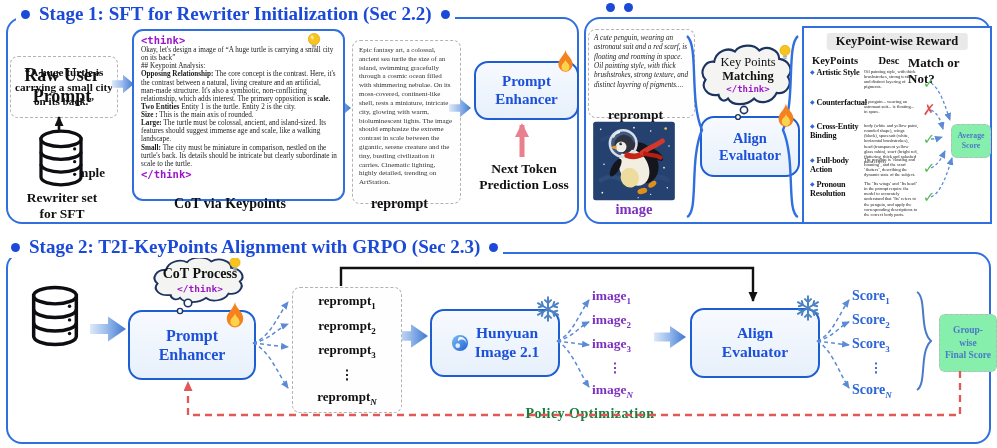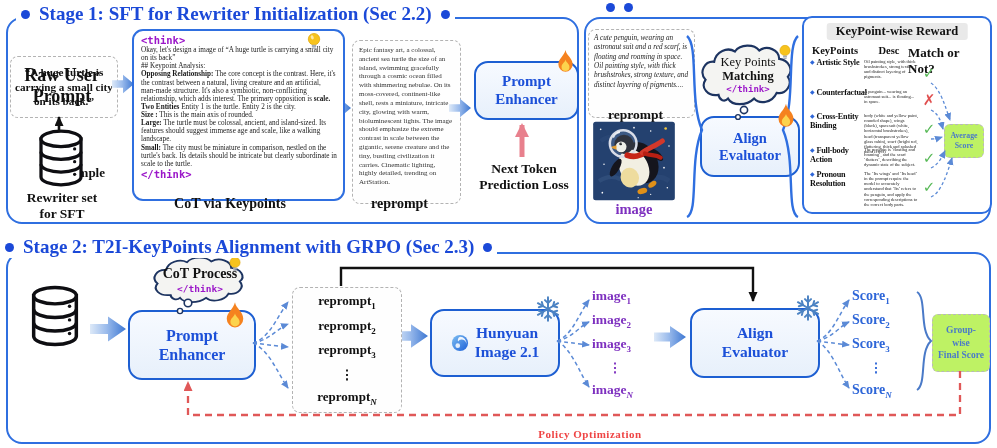--- a/index.html
+++ b/index.html
@@ -35,43 +35,43 @@
   .kp-name{width:54px;font-weight:bold;font-size:8.2px;line-height:1.12;letter-spacing:-0.2px;}
   .dia{color:#2e66d8;font-size:6px;margin-right:2px;vertical-align:1px;}
   .kp-desc{width:54px;font-size:4.5px;line-height:1.14;color:#222;padding-top:1px;}
   .kp-mark{width:22px;text-align:center;font-family:"DejaVu Sans",sans-serif;font-weight:bold;font-size:15px;
            align-self:center;}
   .kp-mark[data-state="match"]{color:#58b957;}
   .kp-mark[data-state="mismatch"]{color:#e04f4f;}
   .flame,.bulb,.snow,.logo{position:absolute;z-index:5;line-height:0;}
   .purple{color:#7d2fbf;}
   .scoreblue{color:#2e66d8;}
-  .groupbox{position:absolute;border:1.6px dashed #b9b9b9;border-radius:6px;background:#bef264;z-index:3;
+  .groupbox{position:absolute;border:1.6px dashed #b9b9b9;border-radius:6px;background:#86efac;z-index:3;
             display:flex;flex-direction:column;align-items:center;justify-content:center;
-            color:#4a7ac8;font-weight:bold;text-align:center;}
+            color:#4a7ac8;font-weight:bold;text-align:center;margin-left:7px;}
 </style>
 </head>
 <body>
 
 <div id="fig">
 
   <div class="panel" style="left:6px;top:17px;width:569px;height:203px;"></div>
   <div class="panel" style="left:584px;top:17px;width:403px;height:203px;"></div>
   <div class="panel" style="left:6px;top:252px;width:981px;height:188px;"></div>
 
   <div class="ptitle" style="left:16px;top:3px;">
     <span class="pdot"></span>
     <span>Stage 1: SFT for Rewriter Initialization (Sec 2.2)</span>
     <span class="pdot"></span>
   </div>
   <div class="ptitle" style="left:601px;top:3px;">
     <span class="pdot"></span>
     <span class="pdot"></span>
   </div>
-  <div class="ptitle" style="left:0;top:236px;">
+  <div class="ptitle" style="left:6px;top:236px;">
     <span class="pdot"></span>
     <span>Stage 2: T2I-KeyPoints Alignment with GRPO (Sec 2.3)</span>
     <span class="pdot"></span>
   </div>
 
   <div class="blab" style="left:6px;top:36px;width:112px;font-size:18px;margin-top:29px;">Raw User Prompt</div>
 
   <div class="dashbox" style="left:10px;top:56px;width:102px;height:56px;display:flex;align-items:center;justify-content:center;padding:2px;">
     <div style="font-weight:bold;font-size:11.2px;line-height:1.3;text-align:center;">“A huge turtle is carrying a small city on its back.”</div>
   </div>
@@ -210,21 +210,21 @@
     <div>Align</div>
     <div>Evaluator</div>
   </div>
   <span class="flame" style="left:776px;top:103px;">
     <svg width="20" height="25" viewBox="0 0 24 30">
         <path d="M12,1 C13,8 21,11 21,19 a9,9.5 0 1 1 -18,0 C3,12 10,9 12,1 Z" fill="#f5821f"></path>
         <path d="M12,13 C12.5,17 17,18 17,22.5 a5,5 0 1 1 -10,0 C7,18 11.5,17 12,13 Z" fill="#fcd34d"></path>
       </svg>
   </span>
 
-  <div class="abs" style="left:802px;top:16px;width:186px;height:194px;border:2.2px solid #2f6fe0;border-radius:10px;background:#fff;z-index:2;">
+  <div class="abs" style="left:802px;top:26px;width:186px;height:194px;border:2.2px solid #2f6fe0;border-radius:0;background:#fff;z-index:2;">
     <div style="position:absolute;left:50%;top:5px;transform:translateX(-50%);background:#e9e9e9;border-radius:3px;padding:1px 9px;font-weight:bold;font-size:12.5px;white-space:nowrap;">KeyPoint-wise Reward</div>
     <div style="position:absolute;left:8px;top:27px;font-weight:bold;font-size:10.5px;">KeyPoints</div>
     <div style="position:absolute;left:60px;top:27px;width:50px;text-align:center;font-weight:bold;font-size:10.5px;">Desc</div>
     <div style="position:absolute;left:104px;top:27px;width:80px;font-weight:bold;font-size:13px;">Match or Not?</div>
 
     <div class="kp-row" style="left:6px;top:40px;height:30px;">
       <div class="kp-name"><span class="dia">◆</span><span>Artistic Style</span></div>
       <div class="kp-desc">Oil painting style, with thick brushstrokes, strong texture, and distinct layering of pigments.</div>
       <div class="kp-mark" data-state="match">✓</div>
     </div>
@@ -419,21 +419,21 @@
     <div class="dotsrow" style="text-align:center;width:48px;">⋮</div>
     <div><span>Score</span><sub style="font-style:italic;">N</sub></div>
   </div>
 
   <div class="groupbox" style="left:932px;top:314px;width:56px;height:56px;font-size:9.5px;line-height:1.3;">
     <div>Group-</div>
     <div>wise</div>
     <div>Final Score</div>
   </div>
 
-  <div class="blab" style="left:485px;top:428px;width:210px;font-size:11px;color:#ef4444;letter-spacing:0.5px;">Policy Optimization</div>
+  <div class="blab" style="left:485px;top:406px;width:210px;font-size:14px;color:#15803d;letter-spacing:0.5px;">Policy Optimization</div>
 
   <svg class="abs" style="left:0;top:0;z-index:4;pointer-events:none;" width="997" height="448">
     <defs>
       <marker id="mb" markerUnits="userSpaceOnUse" markerWidth="9" markerHeight="8" refX="7" refY="3.5" orient="auto">
           <path d="M0,0 L8,3.5 L0,7 Z" fill="#5b8ad6"></path>
         </marker>
       <marker id="mk" markerUnits="userSpaceOnUse" markerWidth="12" markerHeight="11" refX="9" refY="4.5" orient="auto">
           <path d="M0,0 L10,4.5 L0,9 Z" fill="#111"></path>
         </marker>
       <marker id="mr" markerUnits="userSpaceOnUse" markerWidth="12" markerHeight="11" refX="9" refY="4.5" orient="auto">

